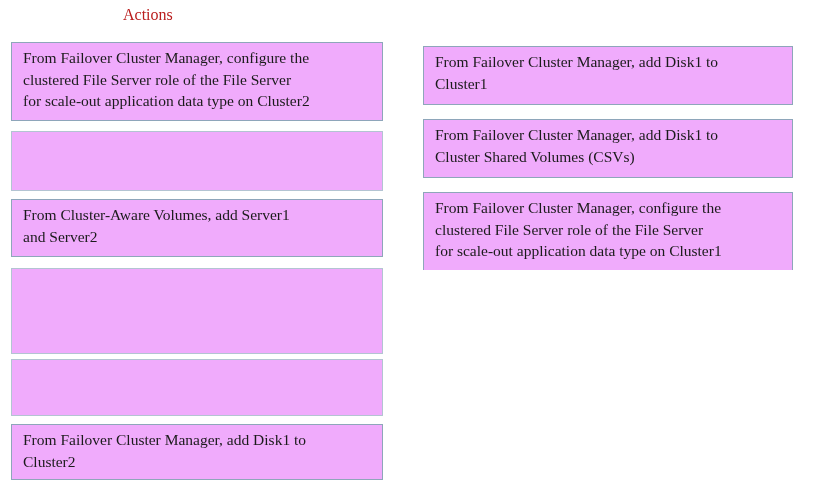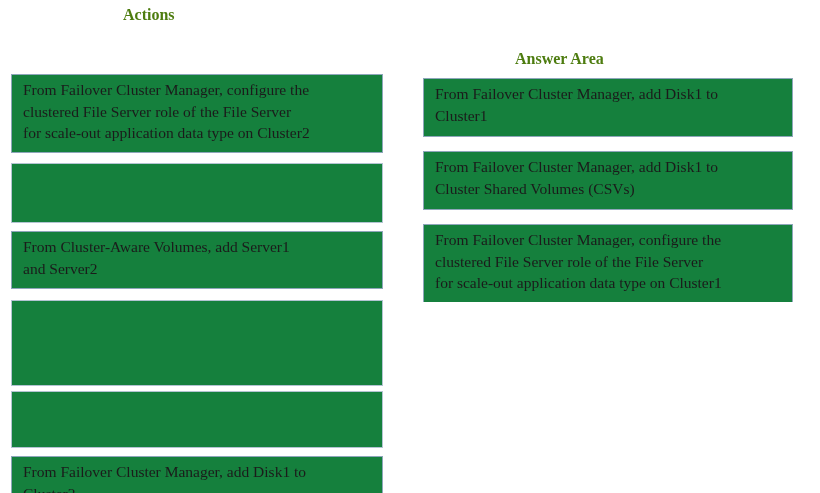--- a/index.html
+++ b/index.html
@@ -11,39 +11,38 @@
       width: 820px;
       height: 493px;
       position: relative;
       overflow: hidden;
       font-family: "Liberation Serif", "DejaVu Serif", serif;
       color: #1b1b1b;
     }
     .heading {
       position: absolute;
       top: 5px;
-      font-weight: bold;
+      font-weight: normal;
       font-size: 16px;
       line-height: 20px;
-      color: #4d7c0f;
+      color: #b91c1c;
     }
     #actions-heading { left: 123px; }
     #answer-heading { left: 515px; margin-top: 44px; }
 
     .box {
       position: absolute;
       box-sizing: border-box;
       border: 1px solid #9fb4c6;
-      background: #15803d;
+      background: #f0abfc;
       font-size: 15.5px;
       line-height: 21.5px;
       padding: 4px 10px 0 11px;
       white-space: pre-line;
       cursor: grab;
-      margin-top: 32px;
     }
     .box.filled { border: 1.5px solid #8ea6ba; }
     .box.empty { border-color: #b3c4d2; cursor: default; }
     .box.open-bottom { border-bottom: none; }
 
     
     .col-left { left: 11px; width: 372px; }
     
     .col-right { left: 423px; width: 370px; }
   </style>

